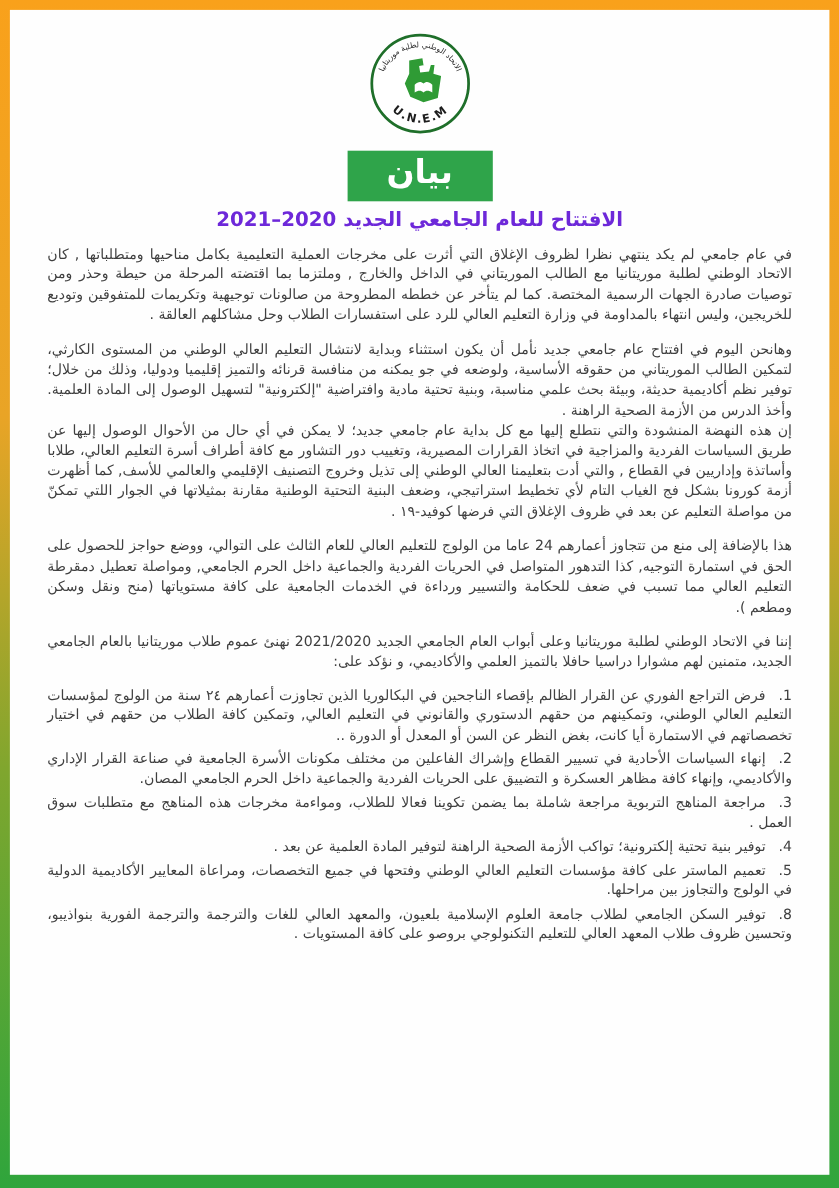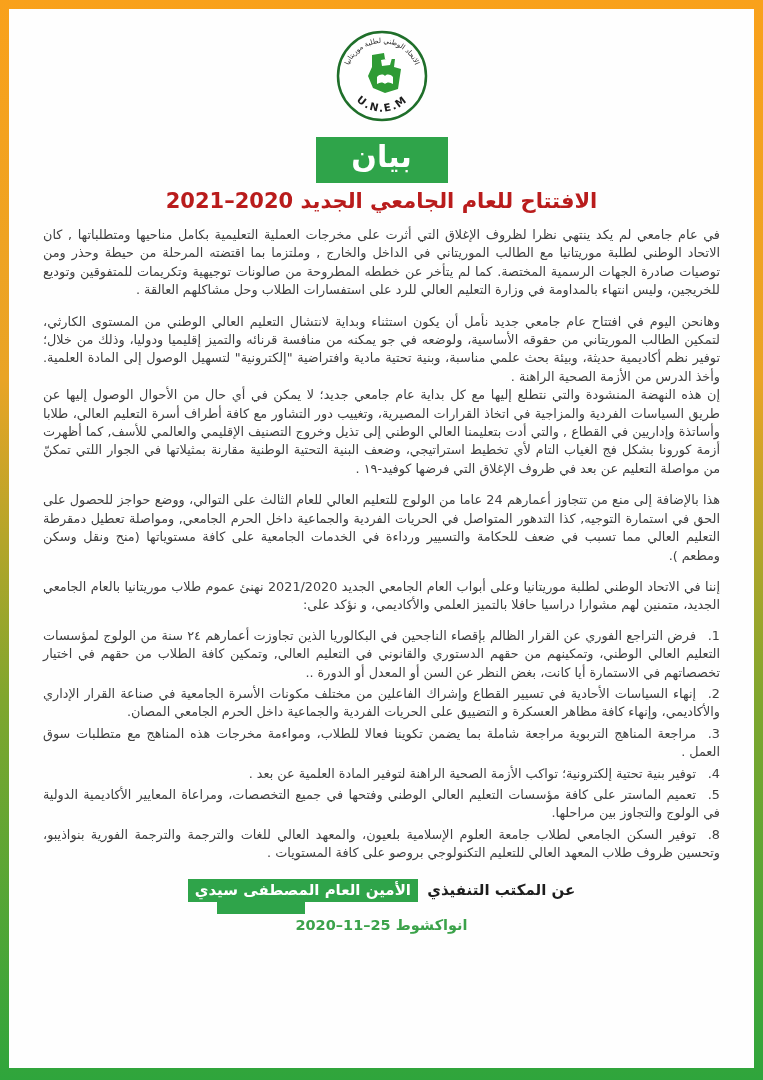--- a/index.html
+++ b/index.html
@@ -15,21 +15,21 @@
     color:#414141;
   }
   .logo-wrap{text-align:center;margin:6px 0 4px 0;}
   .logo-wrap svg{display:inline-block;}
   .banner{
     width:132px;height:46px;margin:10px auto 6px auto;
     background:#2FA44A;color:#ffffff;display:flex;align-items:center;justify-content:center;
     font-size:30px;font-weight:bold;line-height:1;padding-bottom:6px;box-sizing:border-box;
   }
   .title{
-    text-align:center;font-size:21px;font-weight:bold;color:#b91c1c;
+    text-align:center;font-size:18px;font-weight:bold;color:#6d28d9;
     margin:2px 0 0 0;
   }
   .body-text p{
     font-size:12.8px;line-height:18.4px;text-align:justify;margin:0;color:#3f3f3f;
   }
   p.para{margin-top:13px;}
   p.para-cont{margin-top:0;}
   .demands{margin-top:12px;}
   .demand{
     font-size:12.8px;line-height:18.4px;text-align:justify;color:#3f3f3f;margin:0 0 3px 0;
@@ -98,23 +98,15 @@
         <span class="num">4.</span><span>توفير بنية تحتية إلكترونية؛ تواكب الأزمة الصحية الراهنة لتوفير المادة العلمية عن بعد .</span>
       </div>
       <div class="demand">
         <span class="num">5.</span><span>تعميم الماستر على كافة مؤسسات التعليم العالي الوطني وفتحها في جميع التخصصات، ومراعاة المعايير الأكاديمية الدولية في الولوج والتجاوز بين مراحلها.</span>
       </div>
       <div class="demand">
         <span class="num">8.</span><span>توفير السكن الجامعي لطلاب جامعة العلوم الإسلامية بلعيون، والمعهد العالي للغات والترجمة والترجمة الفورية بنواذيبو، وتحسين ظروف طلاب المعهد العالي للتعليم التكنولوجي بروصو على كافة المستويات .</span>
       </div>
     </div>
 
-    <div class="footer">
-      <div class="sig-line">
-        <span>عن المكتب التنفيذي</span>
-        <span class="sig-highlight">الأمين العام المصطفى سيدي</span>
-      </div>
-      <div class="sig-tail"></div>
-      <div class="date-line">انواكشوط 25–11–2020</div>
-    </div>
 
   </div>
 </div>
 
 </body></html>

